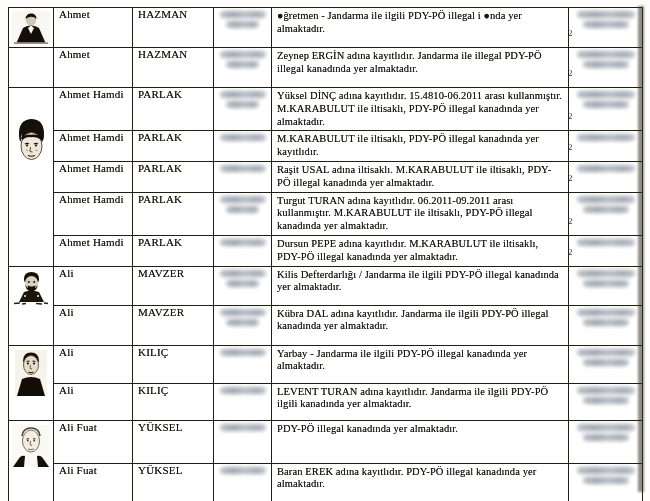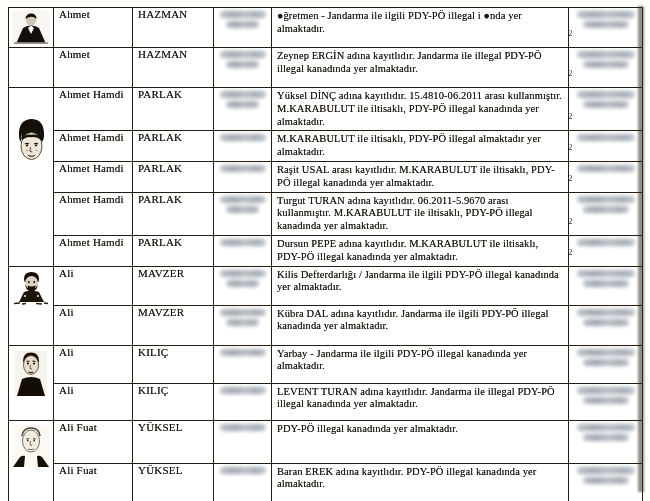--- a/index.html
+++ b/index.html
@@ -139,48 +139,48 @@
             <div class="blur rb2"></div>
           </td>
         </tr>
 
         <tr style="height:27px">
           <td class="name-cell">Ahmet Hamdi</td>
           <td class="name-cell">PARLAK</td>
           <td class="redacted-cell">
             <div class="blur b1"></div>
           </td>
-          <td class="desc-cell">M.KARABULUT ile iltisaklı, PDY-PÖ illegal almaktadır yer almaktadır.</td>
+          <td class="desc-cell">M.KARABULUT ile iltisaklı, PDY-PÖ illegal kanadında yer kayıtlıdır.</td>
           <td class="right-cell">
             <span class="pdigit">2</span>
             <div class="blur rb1"></div>
           </td>
         </tr>
 
         <tr style="height:28px">
           <td class="name-cell">Ahmet Hamdi</td>
           <td class="name-cell">PARLAK</td>
           <td class="redacted-cell">
             <div class="blur b1"></div>
           </td>
-          <td class="desc-cell">Raşit USAL arası kayıtlıdır. M.KARABULUT ile iltisaklı, PDY-PÖ illegal kanadında yer almaktadır.</td>
+          <td class="desc-cell">Raşit USAL adına iltisaklı. M.KARABULUT ile iltisaklı, PDY-PÖ illegal kanadında yer almaktadır.</td>
           <td class="right-cell">
             <span class="pdigit">2</span>
             <div class="blur rb1"></div>
           </td>
         </tr>
 
         <tr style="height:42px">
           <td class="name-cell">Ahmet Hamdi</td>
           <td class="name-cell">PARLAK</td>
           <td class="redacted-cell">
             <div class="blur b1"></div>
             <div class="blur b2"></div>
           </td>
-          <td class="desc-cell">Turgut TURAN adına kayıtlıdır. 06.2011-5.9670 arası kullanmıştır. M.KARABULUT ile iltisaklı, PDY-PÖ illegal kanadında yer almaktadır.</td>
+          <td class="desc-cell">Turgut TURAN adına kayıtlıdır. 06.2011-09.2011 arası kullanmıştır. M.KARABULUT ile iltisaklı, PDY-PÖ illegal kanadında yer almaktadır.</td>
           <td class="right-cell">
             <span class="pdigit">2</span>
             <div class="blur rb1"></div>
             <div class="blur rb2"></div>
           </td>
         </tr>
 
         <tr style="height:30px">
           <td class="name-cell">Ahmet Hamdi</td>
           <td class="name-cell">PARLAK</td>
@@ -264,21 +264,21 @@
             <div class="blur rb2"></div>
           </td>
         </tr>
 
         <tr style="height:37px">
           <td class="name-cell">Ali</td>
           <td class="name-cell">KILIÇ</td>
           <td class="redacted-cell">
             <div class="blur b1"></div>
           </td>
-          <td class="desc-cell">LEVENT TURAN adına kayıtlıdır. Jandarma ile illegal PDY-PÖ illegal kanadında yer almaktadır.</td>
+          <td class="desc-cell">LEVENT TURAN adına kayıtlıdır. Jandarma ile ilgili PDY-PÖ ilgili kanadında yer almaktadır.</td>
           <td class="right-cell">
             <span class="pdigit"></span>
             <div class="blur rb1"></div>
             <div class="blur rb2"></div>
           </td>
         </tr>
 
         <tr style="height:43px">
           <td class="photo-cell" rowspan="2">
             <svg class="portrait sm" width="40" height="44" viewBox="0 0 40 44">

